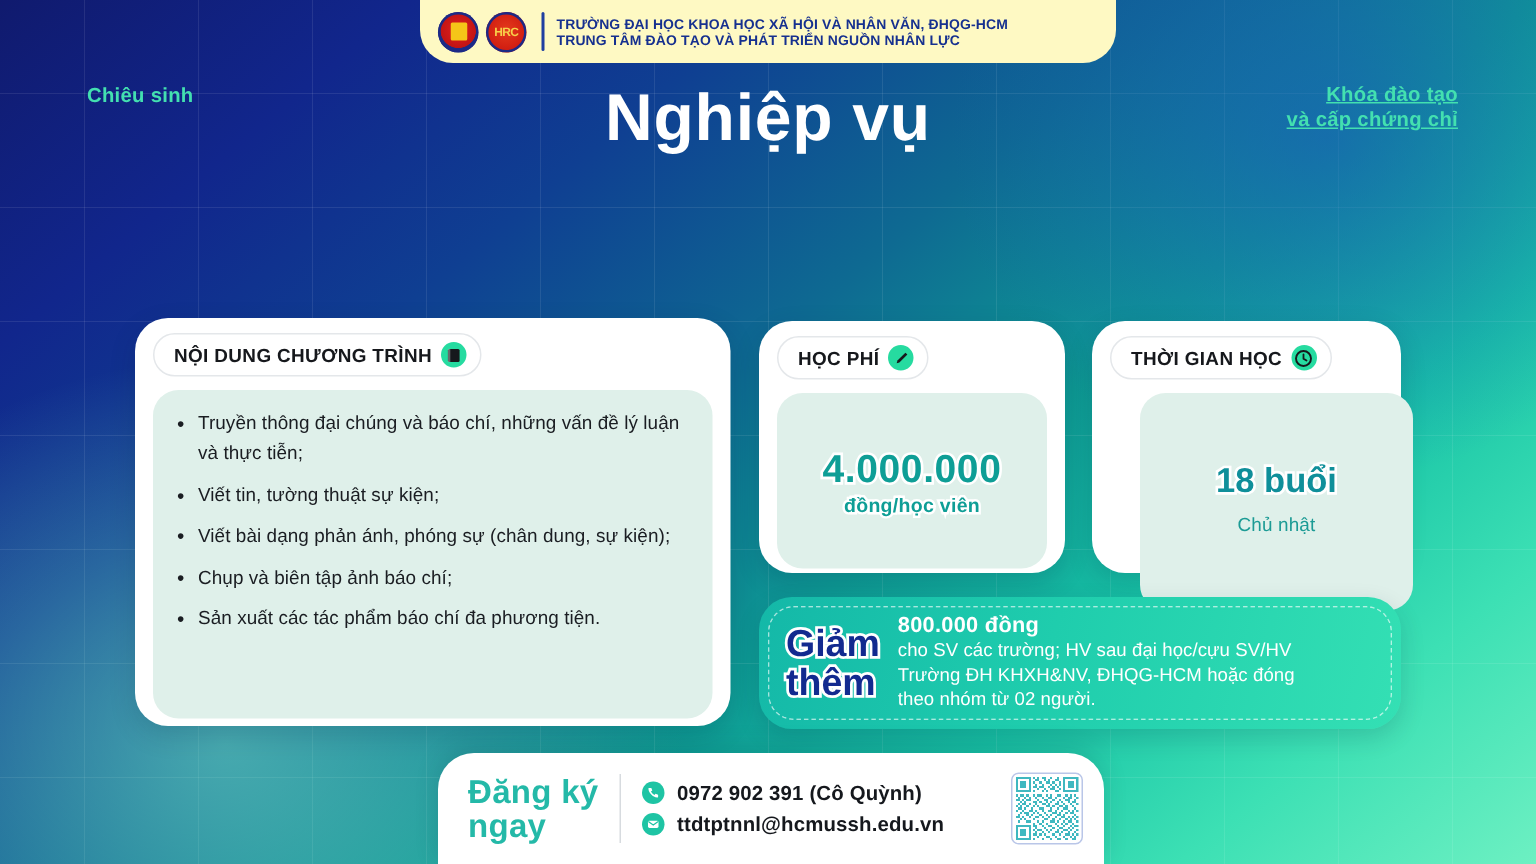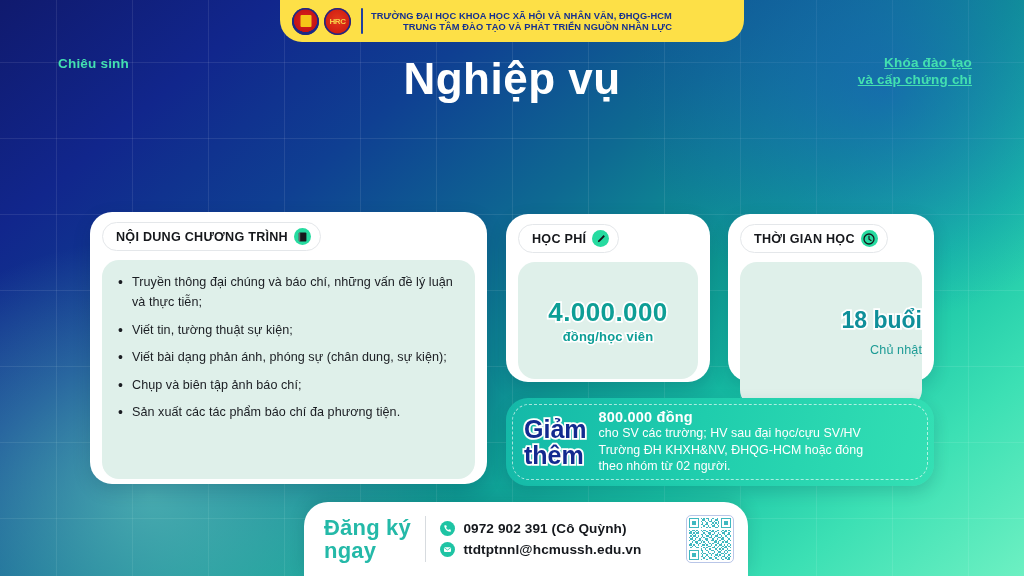--- a/index.html
+++ b/index.html
@@ -36,25 +36,24 @@
   .glow-bl{
     position:absolute; left:-160px; bottom:-180px; width:620px; height:520px;
     background:radial-gradient(ellipse at center, rgba(140,255,210,.45) 0%, rgba(120,240,200,0) 70%);
     pointer-events:none;
   }
 
   
   .header-ribbon{
     position:absolute; left:50%; transform:translateX(-50%); top:0;
     width:464px; height:42px;
-    background:#fde047;
+    background:#fef9c3;
     border-bottom-left-radius:22px; border-bottom-right-radius:22px;
     display:flex; align-items:center; padding:0 14px 0 12px; gap:8px;
     z-index:6;
-    text-align:right;
   }
   .logos{ display:flex; gap:5px; align-items:center; }
   .logo{ width:27px; height:27px; border-radius:50%; position:relative; }
   .logo-ussh{
     background:radial-gradient(circle at 50% 45%, #e02020 0%, #c21414 58%, #1c2a86 60%, #1c2a86 100%);
     box-shadow:inset 0 0 0 1.6px #1c2a86;
   }
   .logo-ussh::after{
     content:""; position:absolute; left:50%; top:50%; transform:translate(-50%,-50%);
     width:11px; height:12px; background:#f5c518; border-radius:1px;
@@ -114,21 +113,21 @@
     background:#26dba0; display:flex; align-items:center; justify-content:center; flex:0 0 auto;
   }
 
   .panel{
     background:#dff0ea; border-radius:17px; width:100%;
   }
   .panel-program{ margin-top:9px; height:219px; padding:12px 14px 10px 10px; }
   .panel-fee{ margin-top:9px; height:117px; display:flex; flex-direction:column;
               align-items:center; justify-content:center; gap:1px; }
   .panel-time{ margin-top:9px; height:145px; display:flex; flex-direction:column;
-               align-items:flex-end; justify-content:center; }
+               align-items:center; justify-content:center;margin-left:20px; }
 
   ul.bullets{ list-style:none; }
   ul.bullets li{
     position:relative; padding-left:20px; margin-bottom:7px;
     font-size:12.6px; color:#1a1d22; line-height:1.62; letter-spacing:.05px;
   }
   ul.bullets li::before{
     content:"•"; position:absolute; left:6px; top:-1px; font-size:14px; color:#1a1d22;
   }
 
@@ -163,21 +162,21 @@
     font-size:25px; font-weight:bold; line-height:1.04; color:#122a8f;
     -webkit-text-stroke:3.6px #ffffff; paint-order:stroke fill;
     flex:0 0 auto; z-index:1;
   }
   .discount-right{ z-index:1; }
   .discount-amount{ color:#ffffff; font-weight:bold; font-size:14.5px; letter-spacing:.2px; }
   .discount-desc{ color:#ffffff; font-size:12.4px; line-height:1.36; letter-spacing:.05px; }
 
   
   .contact{
-    position:absolute; left:304px; top:502px; width:444px; height:74px;
+    position:absolute; left:292px; top:502px; width:444px; height:74px;
     background:#ffffff; border-top-left-radius:24px; border-top-right-radius:24px;
     display:flex; align-items:center; padding:0 14px 0 20px; gap:14px;
     box-shadow:0 -4px 16px rgba(2,40,60,.14); z-index:6;
   }
   .contact-title{
     font-size:22px; font-weight:bold; color:#24b9a8; line-height:1.06;
     letter-spacing:.2px; flex:0 0 auto; text-align:left;
   }
   .contact-divider{ width:1.4px; height:46px; background:#d7dbdf; flex:0 0 auto; }
   .contact-lines{ display:flex; flex-direction:column; gap:6px; flex:1 1 auto; }

